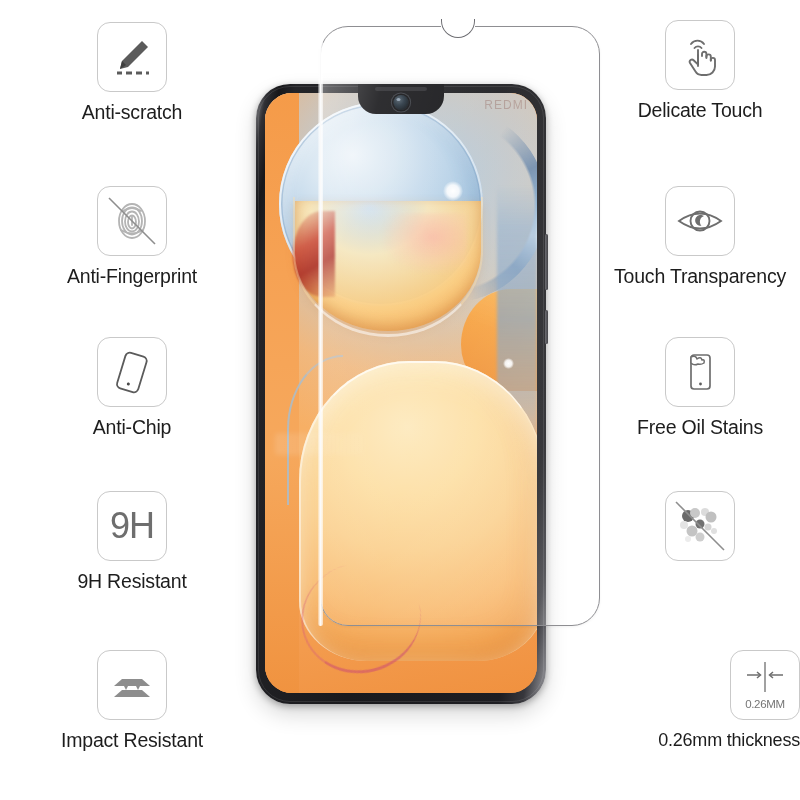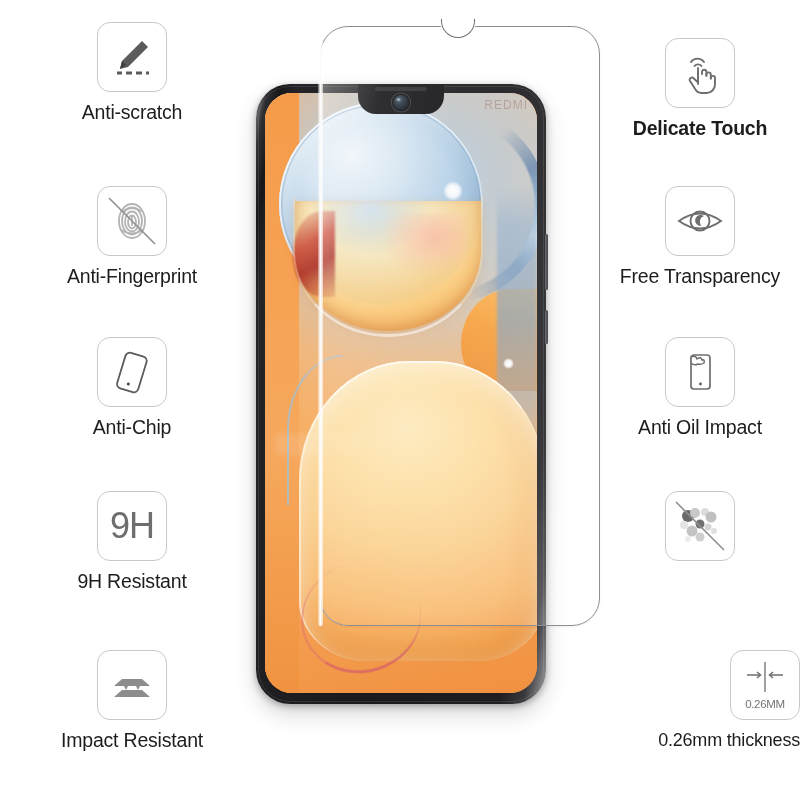--- a/index.html
+++ b/index.html
@@ -620,21 +620,21 @@
           <path d="M16 25 L20 25 L18 29 Z" fill="#8d8d8d"></path>
           <path d="M28 25 L32 25 L30 29 Z" fill="#8d8d8d"></path>
         </svg>
       </div>
       <div class="feature-label">Impact Resistant</div>
     </div>
   </div>
 
   <div class="feature-col right">
 
-    <div class="feature" style="top:38px;font-weight:bold;">
+    <div class="feature" style="top:20px;">
       <div class="icon-box">
         <svg width="48" height="48" viewBox="0 0 48 48">
           <g fill="none" stroke="#6e6e6e" stroke-width="1.9" stroke-linecap="round" stroke-linejoin="round">
             <path d="M15 13 a8 8 0 0 1 13 0"></path>
             <path d="M18.5 17 a4.5 4.5 0 0 1 7 0"></path>
             <path d="M22 19 v14"></path>
             <path d="M22 33 v-2"></path>
             <path d="M22 24 v11"></path>
             <path d="M26 25 v-2 a2.2 2.2 0 0 1 4.4 0 v3"></path>
             <path d="M30.4 27 v-1.4 a2.2 2.2 0 0 1 4.4 0 v4"></path>
@@ -649,33 +649,33 @@
     </div>
 
     <div class="feature" style="top:186px;">
       <div class="icon-box">
         <svg width="52" height="52" viewBox="0 0 52 52">
           <path d="M5 26 q21 -15 42 0 q-21 15 -42 0 Z" fill="none" stroke="#6e6e6e" stroke-width="1.9"></path>
           <circle cx="26" cy="26" r="9.5" fill="none" stroke="#6e6e6e" stroke-width="1.9"></circle>
           <path d="M30 21 a5.5 5.5 0 1 0 -2.5 9.8 a6 6 0 0 1 2.5 -9.8 Z" fill="#6e6e6e"></path>
         </svg>
       </div>
-      <div class="feature-label">Free Transparency</div>
+      <div class="feature-label">Touch Transparency</div>
     </div>
 
     <div class="feature" style="top:337px;">
       <div class="icon-box">
         <svg width="48" height="48" viewBox="0 0 48 48">
           <rect x="15" y="7" width="19" height="34" rx="3" fill="none" stroke="#6e6e6e" stroke-width="1.7"></rect>
           <circle cx="24.5" cy="36" r="1.4" fill="#5b5b5b"></circle>
           <path d="M15 9 q5 -2 6 2 q4 -3 5 1 q3 -1 2 3
                    q-3 2 -6 1 q-4 2 -7 -1 Z" fill="#ffffff" stroke="#6e6e6e" stroke-width="1.5" stroke-linejoin="round"></path>
         </svg>
       </div>
-      <div class="feature-label">Anti Oil Impact</div>
+      <div class="feature-label">Free Oil Stains</div>
     </div>
 
     <div class="feature" style="top:491px;">
       <div class="icon-box">
         <svg width="56" height="56" viewBox="0 0 56 56">
           <g>
             <circle cx="16" cy="18" r="6" fill="#6a6a6a"></circle>
             <circle cx="23" cy="15" r="5" fill="#c8c8c8"></circle>
             <circle cx="33" cy="14" r="4" fill="#dcdcdc"></circle>
             <circle cx="39" cy="19" r="5.5" fill="#c0c0c0"></circle>

